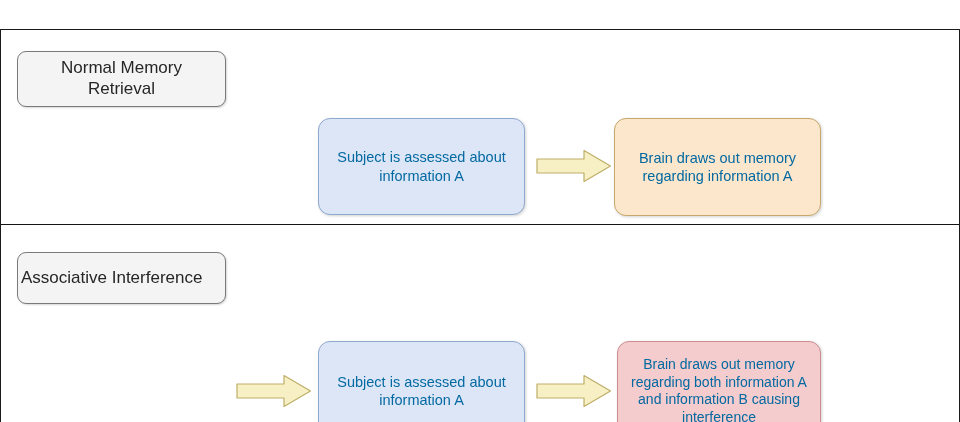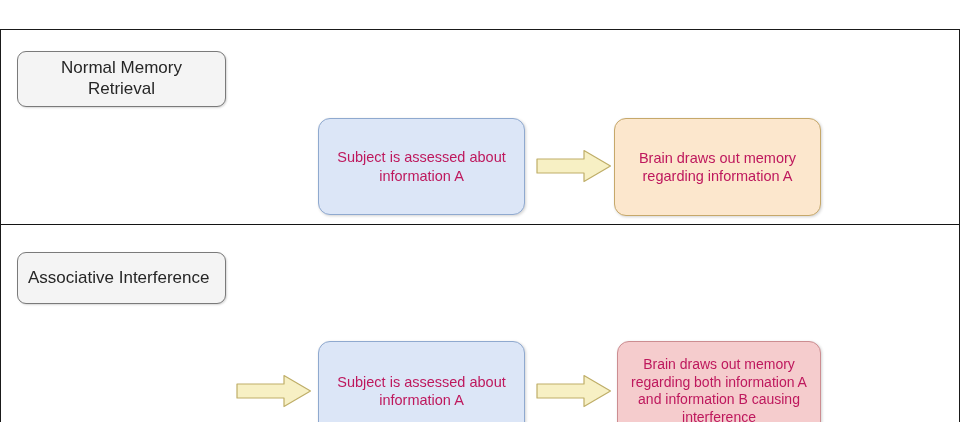--- a/index.html
+++ b/index.html
@@ -61,39 +61,39 @@
   #label-normal {
     left: 16px; top: 21px;
     width: 209px; height: 56px;
     font-size: 17px;
   }
   #label-assoc {
     left: 16px; top: 222px;
     width: 209px; height: 52px;
     font-size: 17px;
     justify-content: flex-start;
-    padding-left: 10px;
+    padding-left: 3px;
   }
   #label-assoc .chip-text {
     white-space: nowrap;
   }
 
   
   .node {
     position: absolute;
     box-sizing: border-box;
     border-radius: 12px;
     display: flex;
     align-items: center;
     justify-content: center;
     text-align: center;
     line-height: 1.25;
     white-space: pre-line;
     font-size: 14.5px;
-    color: #be185d;
+    color: #0369a1;
     box-shadow: 1px 1px 3px rgba(0,0,0,0.18);
   }
   .node .node-text { display: block; width: 112%; }
 
   .node.blue   { background: #dce6f7; border: 1px solid #8fa9cf; }
   .node.orange { background: #fce7cd; border: 1px solid #c6a86a; }
   .node.purple { background: #e4d5ea; border: 1px solid #a98fb4; }
   .node.pink   { background: #f5cccd; border: 1px solid #cc8d91; }
 
   #node-assess-top   { left: 317px; top: 88px;  width: 207px; height: 97px; }

